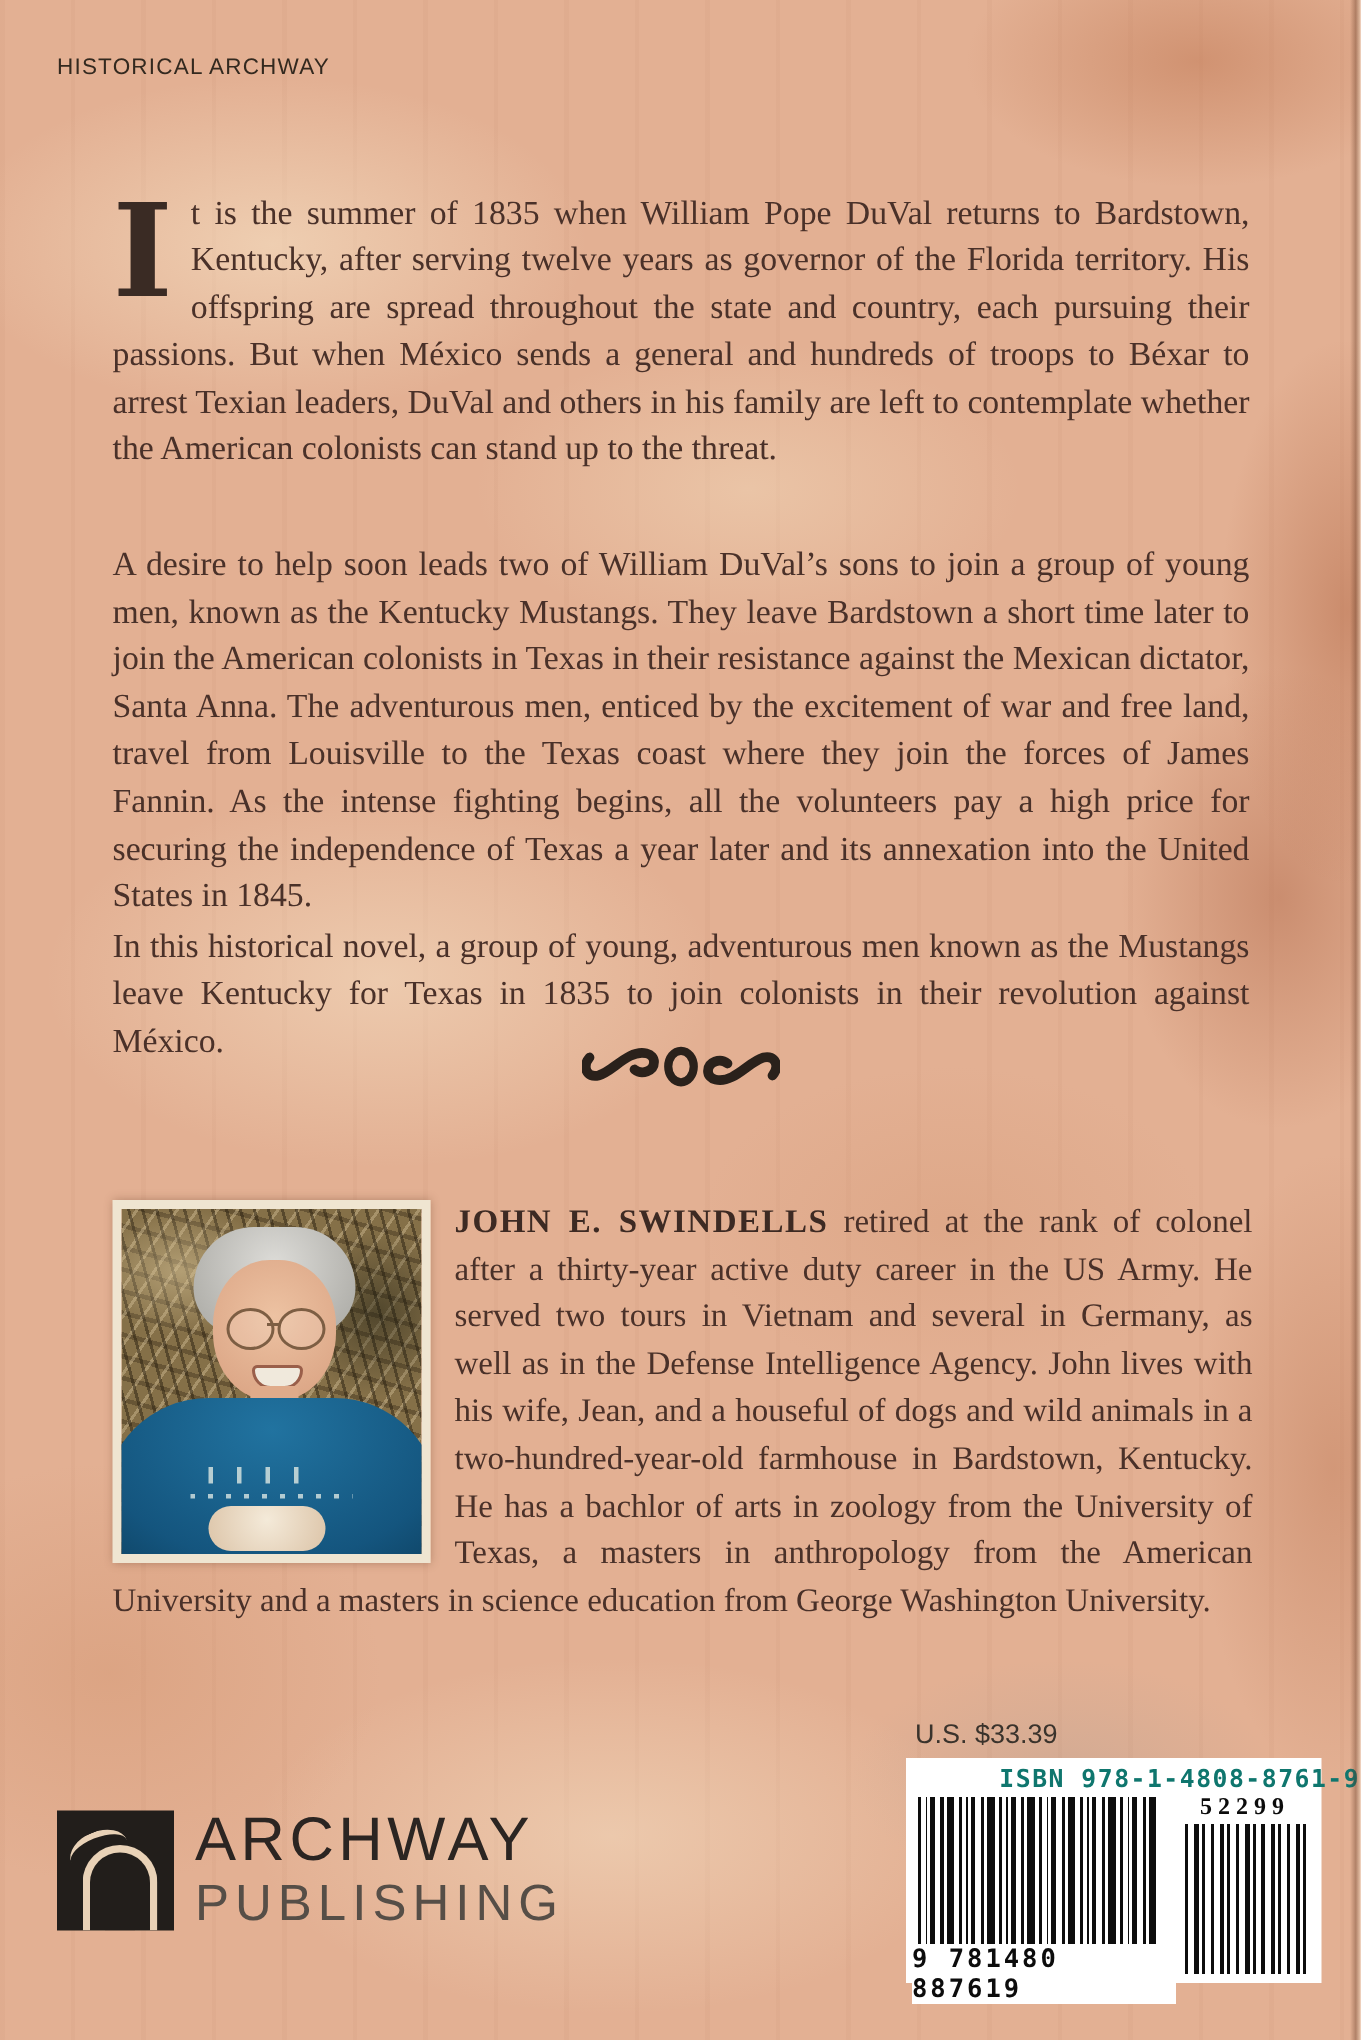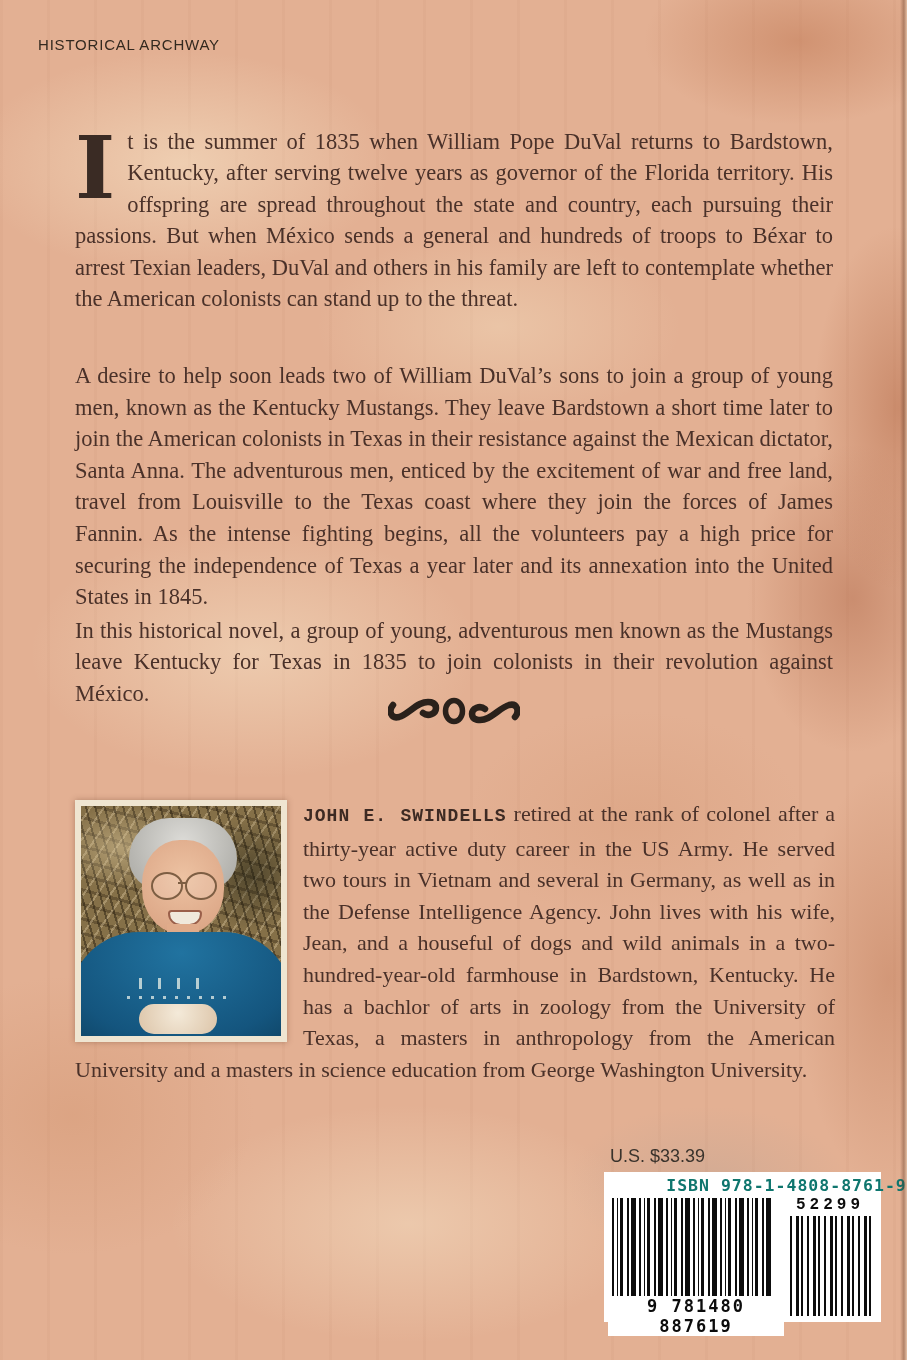--- a/index.html
+++ b/index.html
@@ -35,22 +35,22 @@
   .p2{top:340px;margin-top:20px;}
   .p3{top:592px;}
   .dropcap{float:left;font-family:"DejaVu Serif",serif;font-weight:bold;
     font-size:86px;line-height:72px;padding:6px 12px 0 0;color:#3a2b24;}
 
   .ornament{position:absolute;left:0;top:692px;width:907px;text-align:center;}
 
   .bio-block{position:absolute;left:75px;top:798px;width:760px;color:#4a3129;
     font-size:22px;line-height:31.6px;text-align:justify;}
   .bio-block p{margin:0;}
-  .author-name{font-family:Liberation Mono, monospace;font-weight:bold;
-    letter-spacing:1px;color:#3d2a23;font-size:18px;}
+  .author-name{font-family:Liberation Serif, serif;font-weight:bold;
+    letter-spacing:1px;color:#3d2a23;font-size:22px;}
 
   
   .photo{float:left;width:200px;height:230px;border:6px solid #efe5d1;
     margin:2px 16px 6px 0;position:relative;overflow:hidden;
     box-shadow:0 0 6px rgba(90,50,30,.35);}
   .ph-bg{position:absolute;inset:0;background-color:#857048;
     background-image:
       radial-gradient(ellipse 90px 60px at 20% 18%, rgba(216,196,152,.55), transparent 70%),
       radial-gradient(ellipse 80px 80px at 85% 30%, rgba(30,30,18,.5), transparent 70%),
       repeating-linear-gradient(75deg, rgba(42,32,16,.5) 0 2px, rgba(0,0,0,0) 2px 9px),
@@ -101,23 +101,23 @@
   .isbn{position:absolute;left:0;top:4px;width:100%;text-align:center;
     font-family:"DejaVu Sans Mono",monospace;font-weight:bold;font-size:16.5px;
     letter-spacing:1px;color:#0f766e;margin-left:44px;}
   .bars-main{position:absolute;left:8px;top:26px;width:160px;height:98px;
     background:repeating-linear-gradient(90deg,
       #0d0d0d 0 2px,#fff 2px 5px,#0d0d0d 5px 6px,#fff 6px 8px,
       #0d0d0d 8px 11px,#fff 11px 15px,#0d0d0d 15px 17px,#fff 17px 19px,
       #0d0d0d 19px 24px,#fff 24px 27px);}
   .digits-main{position:absolute;left:4px;top:124px;width:176px;
     font-family:"DejaVu Sans Mono",monospace;font-weight:bold;font-size:17px;
-    letter-spacing:2px;color:#0c0c0c;background:#fff;text-align:center;}
+    letter-spacing:2px;color:#0c0c0c;background:#fff;}
   .addon-digits{position:absolute;left:182px;top:24px;width:88px;text-align:center;
-    font-family:Liberation Mono, monospace;font-weight:bold;font-size:16px;
+    font-family:Liberation Serif, serif;font-weight:bold;font-size:16px;
     letter-spacing:4px;color:#0c0c0c;}
   .bars-addon{position:absolute;left:186px;top:44px;width:82px;height:100px;
     background:repeating-linear-gradient(90deg,
       #0d0d0d 0 2px,#fff 2px 6px,#0d0d0d 6px 9px,#fff 9px 11px,
       #0d0d0d 11px 13px,#fff 13px 17px);}
 </style>
 </head>
 <body>
 
 <div class="cover">
@@ -158,20 +158,27 @@
             <span></span>
             <span></span>
         </div>
         <div class="motif-dots"></div>
       </div>
       <div class="hands"></div>
     </div>
     <p><span class="author-name">JOHN E. SWINDELLS</span><span> retired at the rank of colonel after a thirty-year active duty career in the US Army. He served two tours in Vietnam and several in Germany, as well as in the Defense Intelligence Agency. John lives with his wife, Jean, and a houseful of dogs and wild animals in a two-hundred-year-old farmhouse in Bardstown, Kentucky.  He has a bachlor of arts in zoology from the University of Texas, a masters in anthropology from the American University and a masters in science education from George Washington University.</span></p>
   </div>
 
+  <div class="logo">
+    <div class="logo-mark">
+      <div class="arch"></div>
+    </div>
+    <div class="logo-text1">ARCHWAY</div>
+    <div class="logo-text2">PUBLISHING</div>
+  </div>
 
   <div class="price">U.S. $33.39</div>
 
   <div class="barcode-panel">
     <div class="isbn">ISBN 978-1-4808-8761-9</div>
     <div class="bars-main"></div>
     <div class="digits-main">9 781480 887619</div>
     <div class="addon-digits">52299</div>
     <div class="bars-addon"></div>
   </div>

